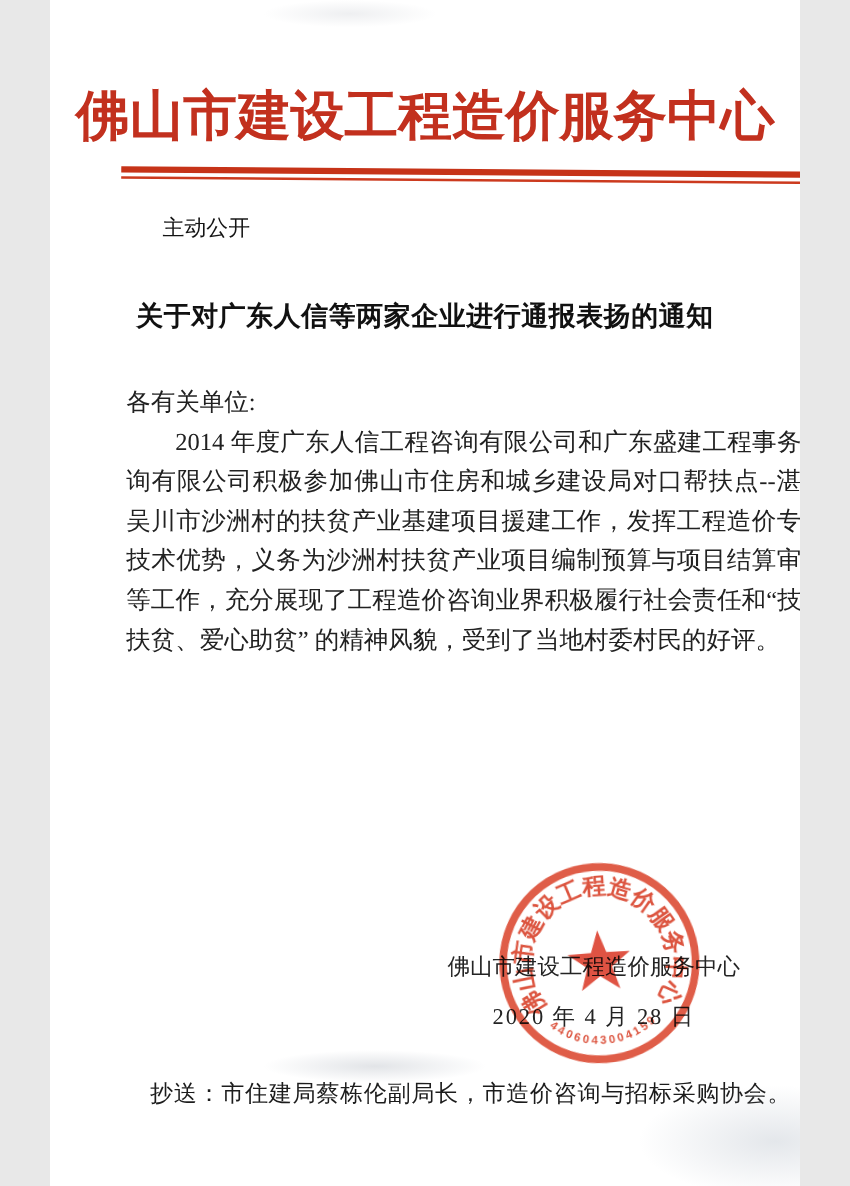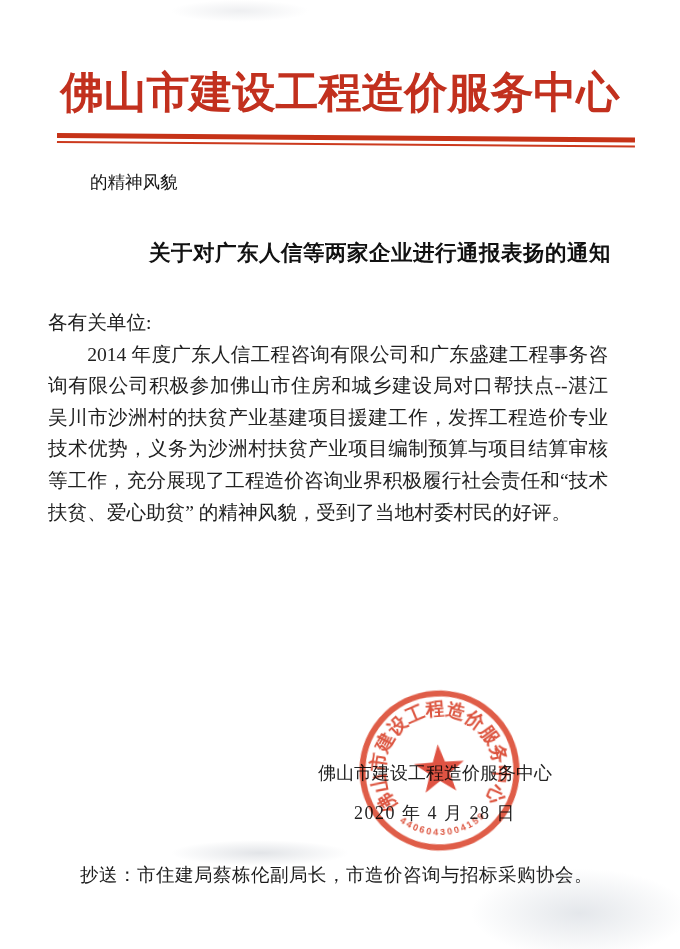--- a/index.html
+++ b/index.html
@@ -1,18 +1,18 @@
 <!DOCTYPE html>
 <html><head>
 <meta charset="utf-8">
 <style>
   html,body{margin:0;padding:0;background:#e8e8e8;}
   .page{
     position:relative;
-    width:680px;height:949px;
+    width:600px;height:949px;
     margin:0 auto;
     background:#ffffff;
     overflow:hidden;
     font-family:"Liberation Serif", serif;
     color:#1e1e1e;
   }
   
   .letterhead{
     position:absolute;top:64px;left:0;width:100%;
     text-align:center;
@@ -33,24 +33,23 @@
   .disclosure{
     position:absolute;top:170px;left:90px;
     font-family:"Liberation Sans", sans-serif;
     font-size:17.5px;color:#141414;
   }
   .doc-title{
     position:absolute;top:238px;left:0;width:100%;margin:0;
     text-align:center;
     font-size:21.5px;font-weight:bold;letter-spacing:0.5px;
     color:#111;
-    padding-left:40px;
   }
   .body-text{
-    position:absolute;top:307px;left:48px;width:560px;
+    position:absolute;top:307px;left:61px;width:560px;
     font-size:19.6px;line-height:31.6px;
     text-align:justify;
     color:#212121;
   }
   .body-text p{margin:0;}
   .para{text-indent:2em;}
   .sig-block{
     position:absolute;left:280px;top:761px;width:310px;
     text-align:center;font-size:18px;line-height:24px;
     color:#242424;
@@ -80,21 +79,21 @@
 </style>
 </head>
 <body>
 
 <div class="page">
 
   <div class="letterhead">佛山市建设工程造价服务中心</div>
 
   <div class="rule"></div>
 
-  <div class="disclosure">的精神风貌</div>
+  <div class="disclosure">主动公开</div>
 
   <h2 class="doc-title">关于对广东人信等两家企业进行通报表扬的通知</h2>
 
   <div class="body-text">
     <p class="salutation">各有关单位:</p>
     <p class="para">2014 年度广东人信工程咨询有限公司和广东盛建工程事务咨询有限公司积极参加佛山市住房和城乡建设局对口帮扶点--湛江吴川市沙洲村的扶贫产业基建项目援建工作，发挥工程造价专业技术优势，义务为沙洲村扶贫产业项目编制预算与项目结算审核等工作，充分展现了工程造价咨询业界积极履行社会责任和“技术扶贫、爱心助贫” 的精神风貌，受到了当地村委村民的好评。</p>
   </div>
 
   <div class="sig-block">
     <div class="sig-org">佛山市建设工程造价服务中心</div>

